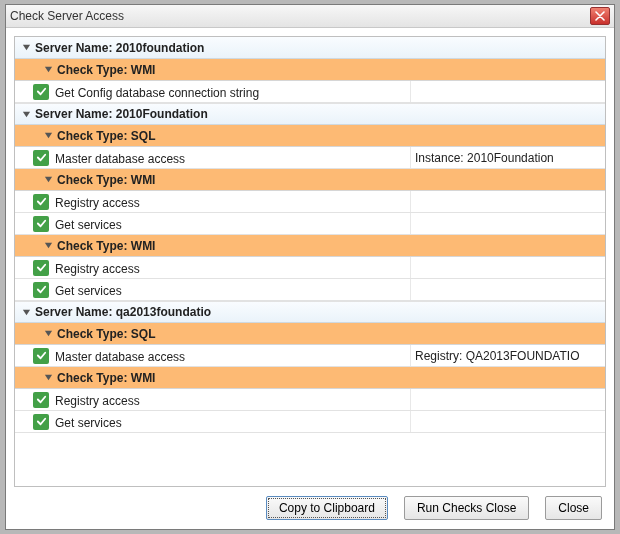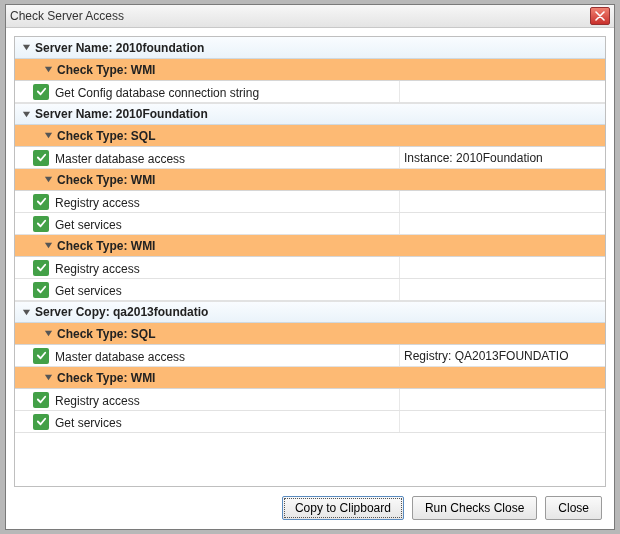--- a/index.html
+++ b/index.html
@@ -87,41 +87,42 @@
     width: 366px;
     box-sizing: border-box;
   }
   .check-row .detail-cell {
     flex: 1;
     padding-left: 4px;
     border-left: 1px solid #e8e8e8;
     height: 100%;
     display: flex;
     align-items: center;
+    margin-left: 11px;
   }
   .caret {
     width: 10px; height: 10px;
     display: inline-flex; align-items: center; justify-content: center;
     margin-right: 4px;
   }
   .caret svg { display:block; }
   .status-icon {
     width: 16px; height: 16px;
     background: #43a047;
     border-radius: 2px;
     display: flex; align-items: center; justify-content: center;
     flex: 0 0 auto;
   }
   .status-icon svg { display:block; }
   .footer {
     height: 42px;
     display: flex;
     align-items: center;
     justify-content: flex-end;
-    gap: 8px;
+    gap: 16px;
     padding: 0 4px;
   }
   .btn {
     height: 24px;
     padding: 0 12px;
     border: 1px solid #9b9b9b;
     background: linear-gradient(#fafafa, #e6e6e6);
     border-radius: 2px;
     font-family: inherit;
     font-size: 12px;
@@ -262,21 +263,21 @@
             <span>Get services</span>
           </div>
           <div class="detail-cell"></div>
         </div>
         <div class="row server-row">
           <span class="caret">
             <svg width="9" height="9" viewBox="0 0 10 10">
               <path d="M1 2 L9 2 L5 8 Z" fill="#555"></path>
             </svg>
           </span>
-          <span>Server Copy: qa2013foundatio</span>
+          <span>Server Name: qa2013foundatio</span>
         </div>
         <div class="row type-row">
           <span class="caret">
             <svg width="9" height="9" viewBox="0 0 10 10">
               <path d="M1 2 L9 2 L5 8 Z" fill="#555"></path>
             </svg>
           </span>
           <span>Check Type: SQL</span>
         </div>
         <div class="row check-row">

